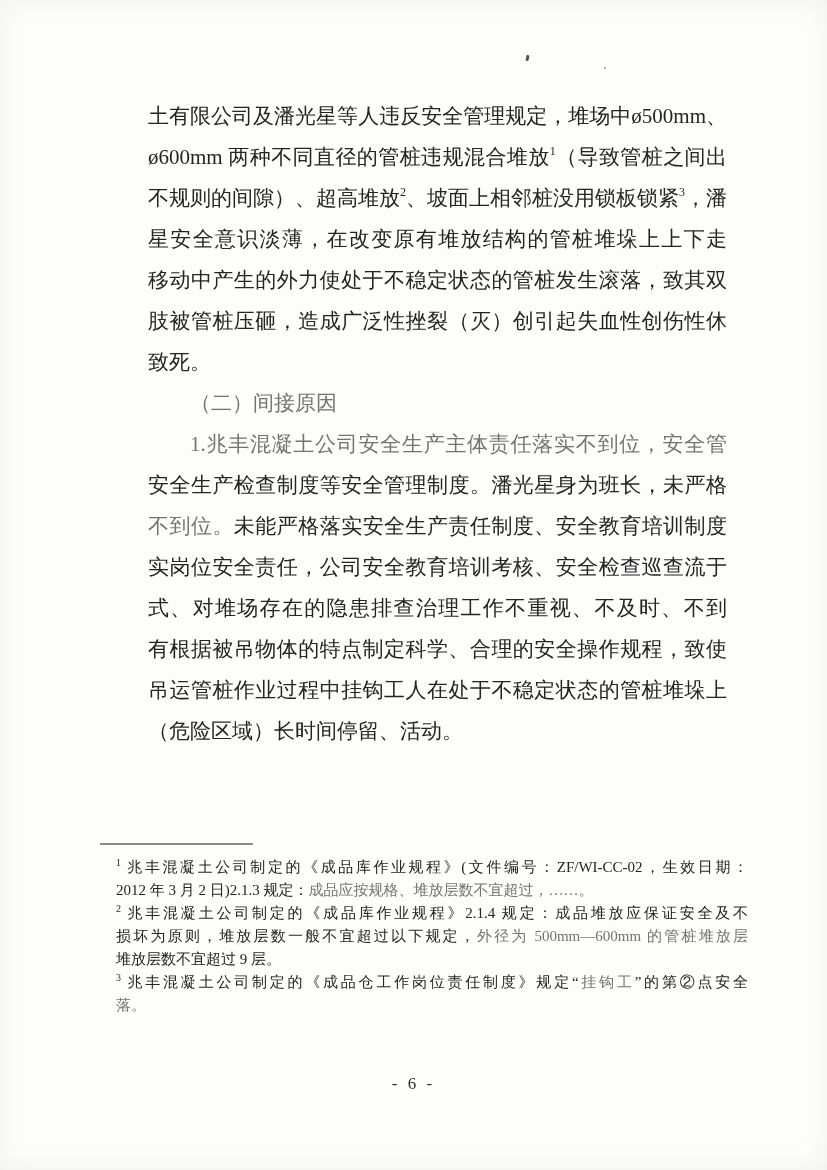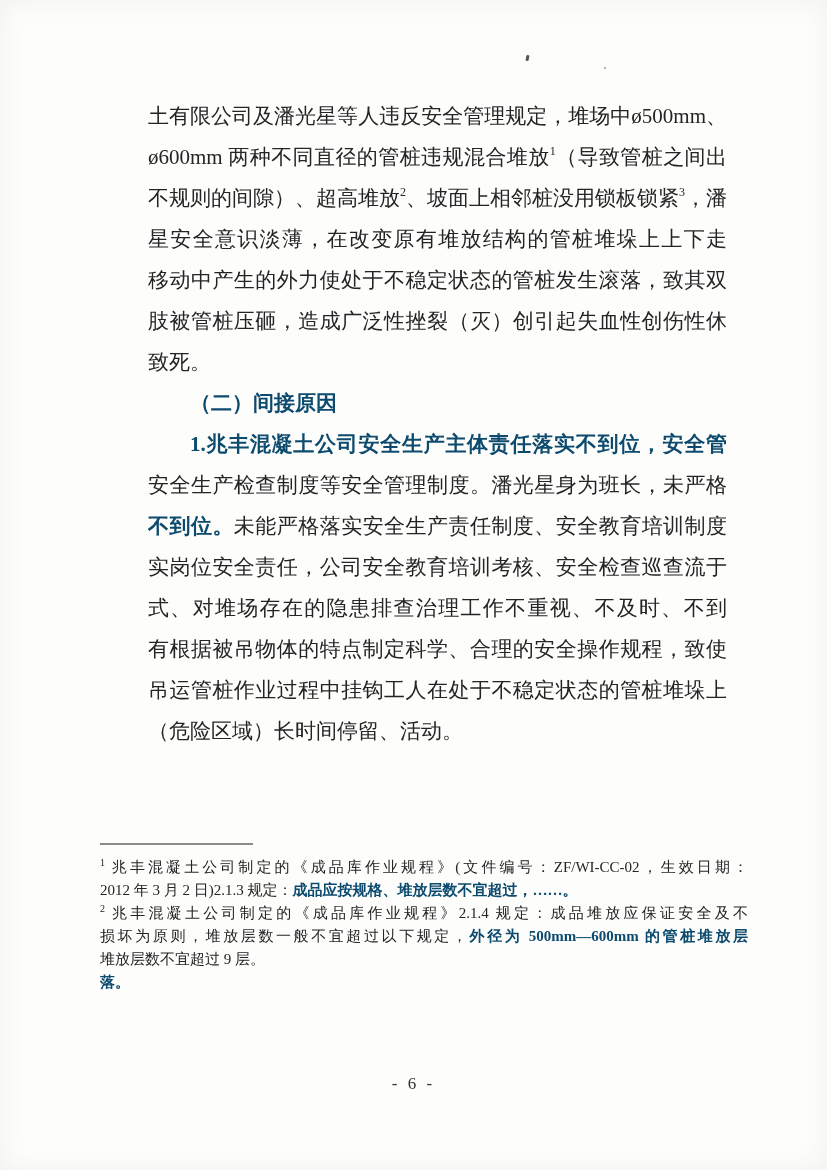--- a/index.html
+++ b/index.html
@@ -18,35 +18,35 @@
   }
   .bline{
     height:41px;line-height:41px;font-size:21px;
     text-align:justify;
     overflow:hidden;
     white-space:nowrap;
     margin-left:44px;
   }
   .bline.fill{white-space:normal;text-align-last:justify;}
   .bline.ind{padding-left:42px;}
-  .b{font-weight:700;color:#0c4a6e;}
+  .b{font-weight:400;color:#737373;}
   .bline sup{
     font-size:12px;line-height:0;vertical-align:9px;
   }
   
   .footnotes{
     position:absolute;left:100px;top:843px;width:648px;
   }
   .fn-sep{
     width:153px;height:0;border-top:2px solid #8a8a8a;
     margin-bottom:11px;
   }
   .fline{
     height:23px;line-height:23px;font-size:15px;
-    text-align:justify;overflow:hidden;white-space:nowrap;
+    text-align:justify;overflow:hidden;white-space:nowrap;margin-left:16px;
   }
   .fline.fill{white-space:normal;text-align-last:justify;}
   .fline sup{font-size:10px;line-height:0;vertical-align:6px;}
   
   .page-number{
     position:absolute;left:0;top:1074px;width:827px;
     text-align:center;font-size:17px;letter-spacing:3px;color:#333;
   }
   
   .speck{position:absolute;background:#555;border-radius:1px;}
@@ -80,18 +80,19 @@
     </div>
 
   <div class="footnotes">
     <div class="fn-sep"></div>
     <div class="fn-lines">
         <div class="fline fill"><sup>1</sup><span> 兆丰混凝土公司制定的《成品库作业规程》(文件编号：ZF/WI-CC-02，生效日期：</span></div>
         <div class="fline"><span>2012 年 3 月 2 日)2.1.3 规定：</span><span class="b">成品应按规格、堆放层数不宜超过，……。</span></div>
         <div class="fline fill"><sup>2</sup><span> 兆丰混凝土公司制定的《成品库作业规程》2.1.4 规定：成品堆放应保证安全及不</span></div>
         <div class="fline fill"><span>损坏为原则，堆放层数一般不宜超过以下规定，</span><span class="b">外径为 500mm—600mm 的管桩堆放层</span></div>
         <div class="fline"><span>堆放层数不宜超过 9 层。</span></div>
+        <div class="fline fill"><sup>3</sup><span> 兆丰混凝土公司制定的《成品仓工作岗位责任制度》规定“</span><span class="b">挂钩工</span><span>”的第②点安全</span></div>
         <div class="fline"><span class="b">落。</span></div>
       </div>
   </div>
 
   <div class="page-number">- 6 -</div>
 </div>
 
 </body></html>

